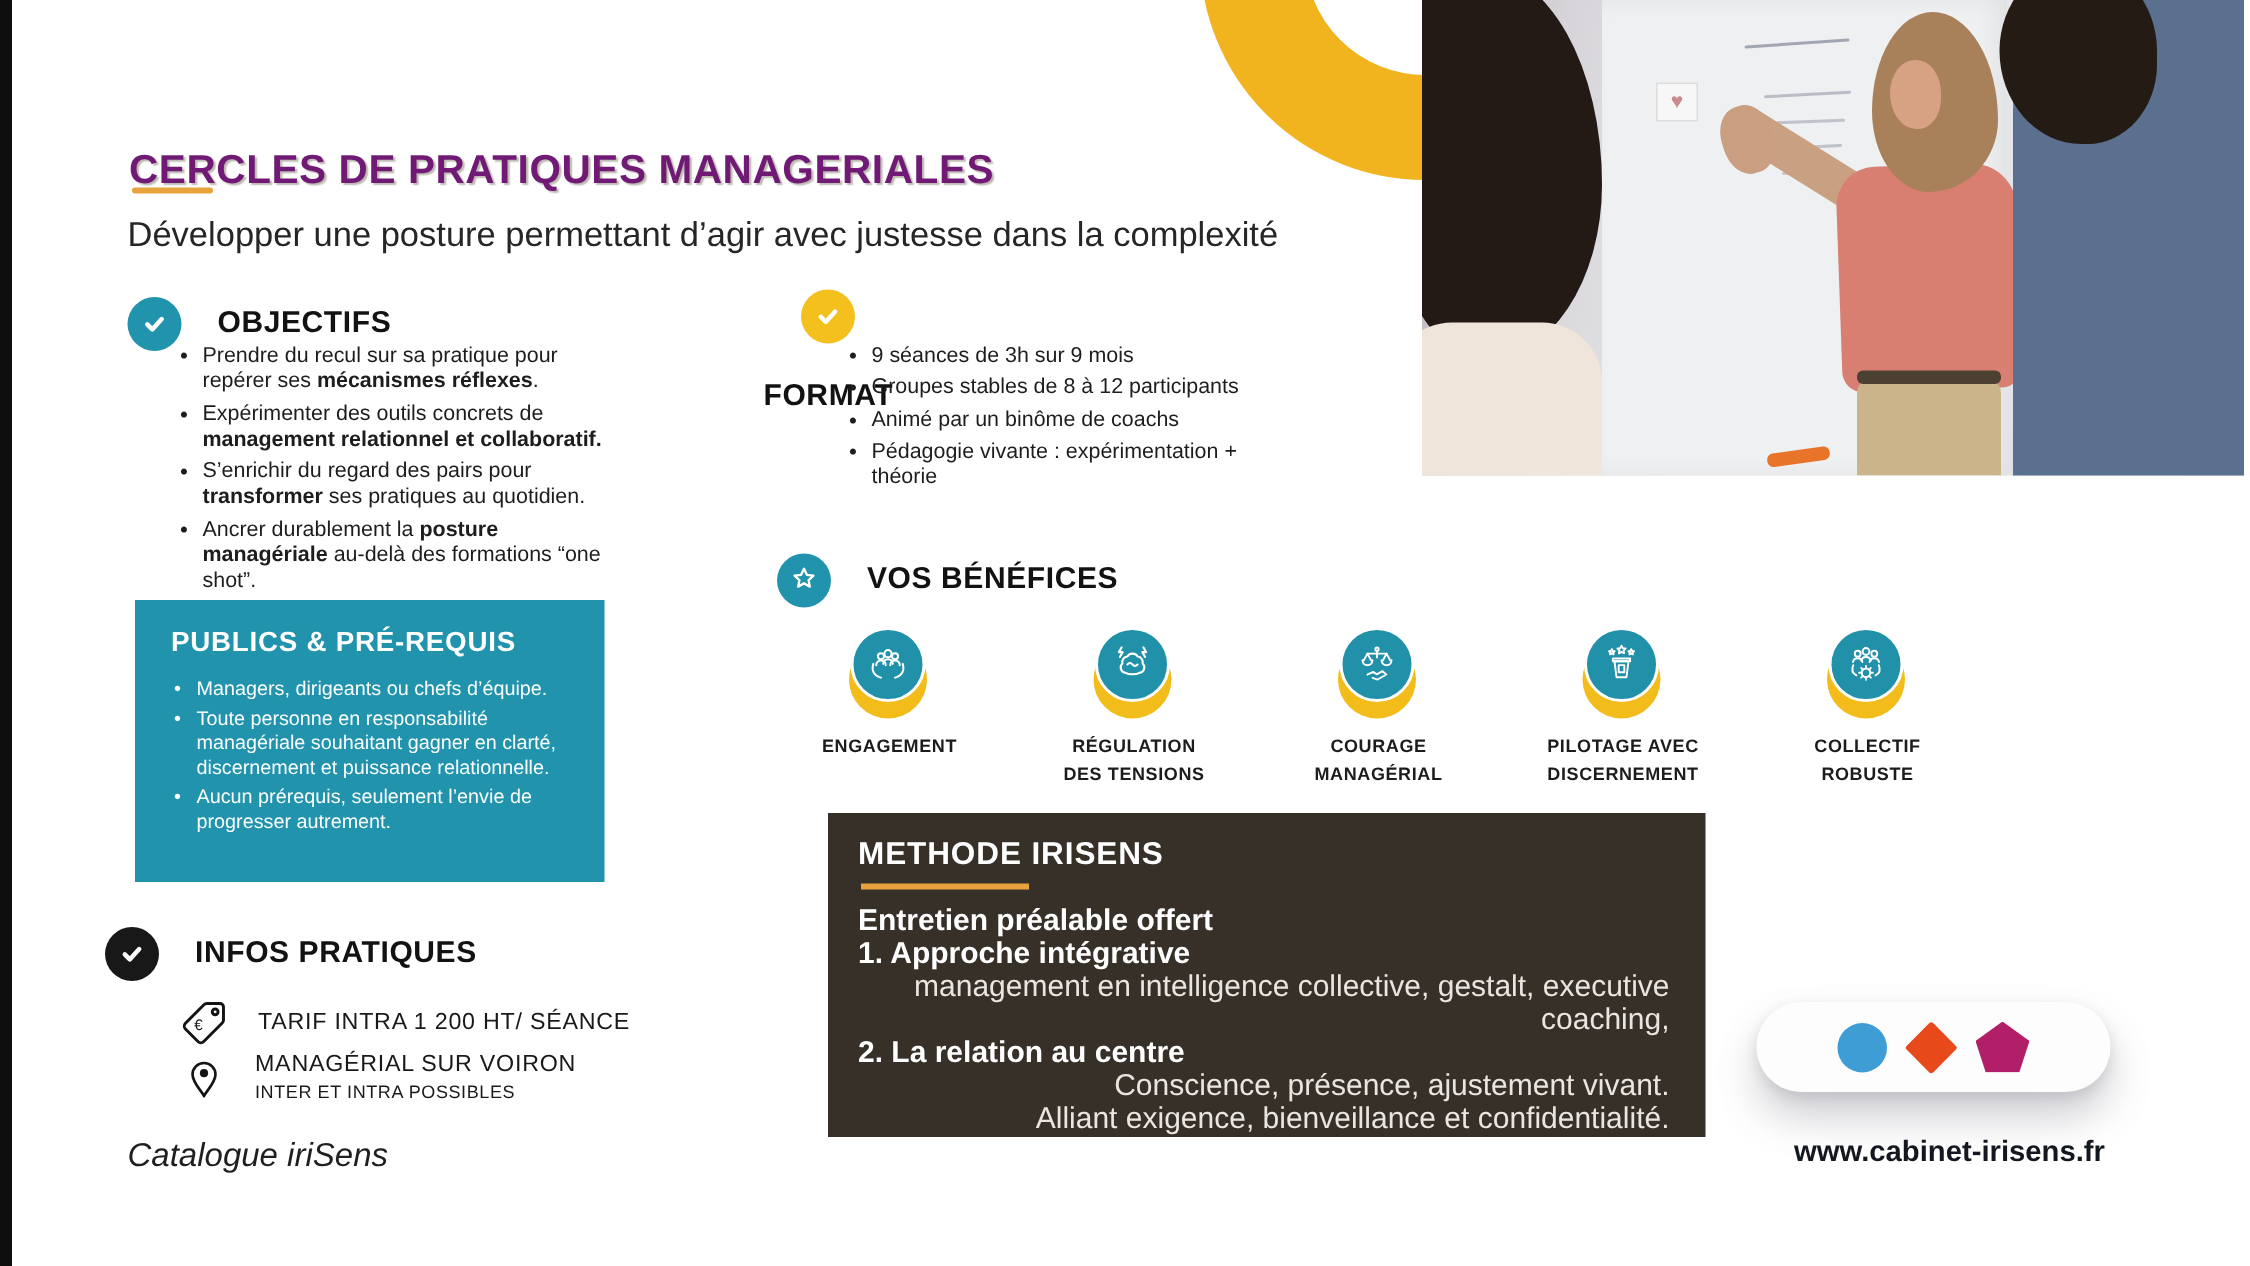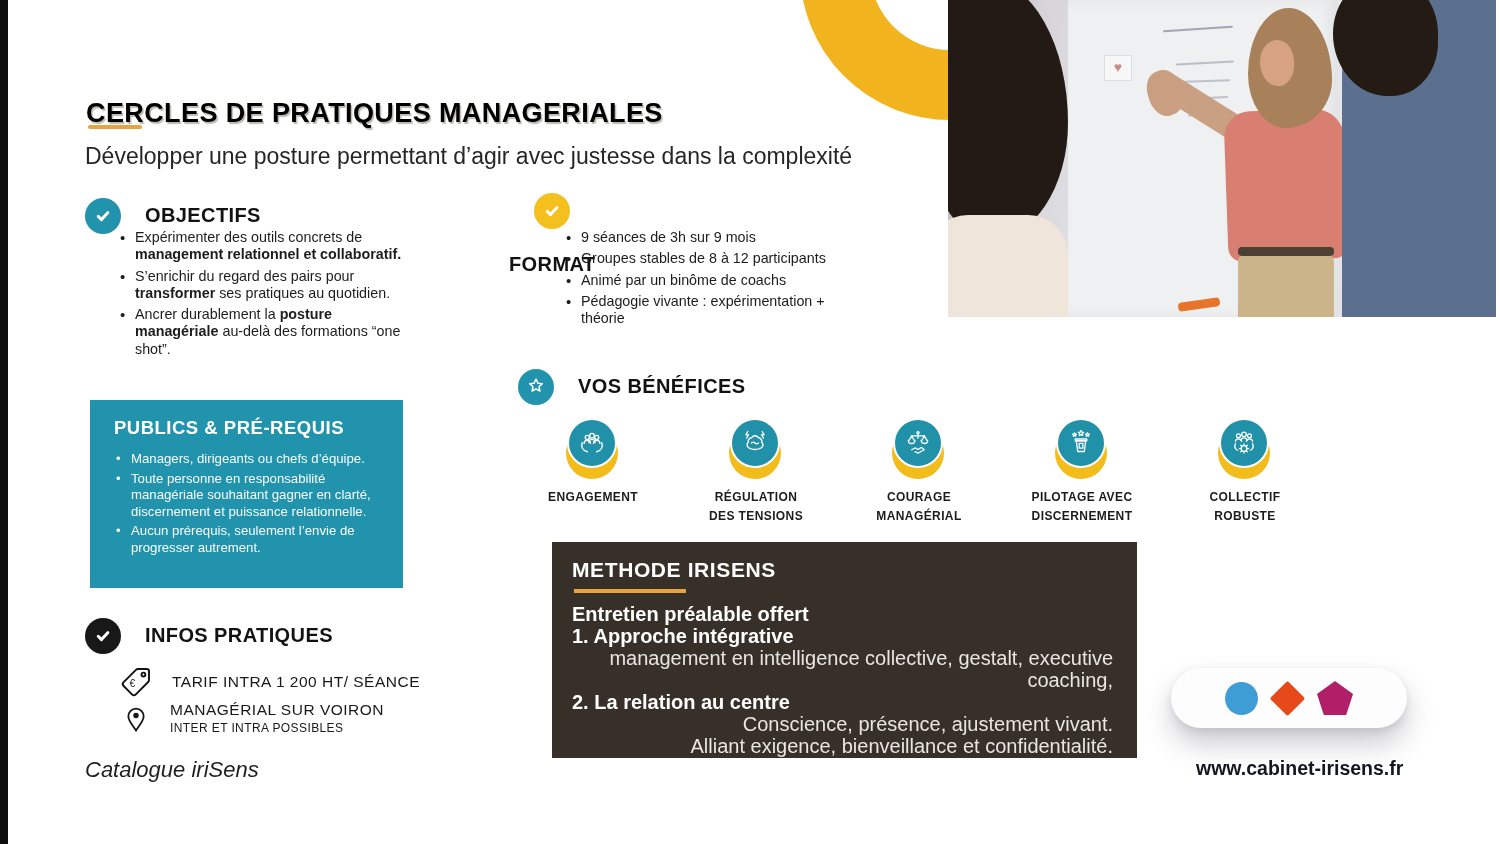--- a/index.html
+++ b/index.html
@@ -6,21 +6,21 @@
   .stage{position:relative;width:1500px;height:844px;background:#ffffff;overflow:hidden;
          font-family:"Liberation Sans",sans-serif;color:#1c1c1c;}
   .edge-bar{position:absolute;left:0;top:0;width:8px;height:100%;background:#0e0e0e;}
 
   
   .arc{position:absolute;left:800px;top:-180px;width:160px;height:160px;border-radius:50%;
        border:70px solid #F2B41E;z-index:1;}
 
   
   .title{position:absolute;left:86px;top:80px;font-size:27px;font-weight:700;letter-spacing:.4px;
-         color:#000000;text-shadow:1.5px 1.5px 1px rgba(70,58,35,.35);z-index:2;text-align:center;}
+         color:#701a75;text-shadow:1.5px 1.5px 1px rgba(70,58,35,.35);z-index:2;text-align:center;}
   .title-underline{position:absolute;left:88px;top:125px;width:54px;height:4px;background:#E8A33D;border-radius:2px;}
   .subtitle{position:absolute;left:85px;top:143px;font-size:23px;font-weight:400;color:#262626;z-index:2;}
 
   
   .sec-head{position:absolute;display:flex;align-items:center;gap:13px;z-index:2;}
   .badge{width:36px;height:36px;border-radius:50%;display:flex;align-items:center;justify-content:center;flex:0 0 auto;}
   .badge svg{width:24px;height:24px;}
   .badge.teal{background:#2193AC;} .badge.yellow{background:#F3C01D;} .badge.black{background:#181818;}
   .sec-head h2{margin:11px;font-size:20px;font-weight:700;letter-spacing:.4px;color:#121212;}
 
@@ -111,20 +111,21 @@
 
   <div class="sec-head" style="left:85px;top:193px;">
     <span class="badge teal">
       <svg viewBox="0 0 40 40" fill="none" stroke="#fff" stroke-width="5" stroke-linecap="round" stroke-linejoin="round">
           <path d="M12 20.5l5.5 5.5L28 14.5"></path>
         </svg>
     </span>
     <h2>OBJECTIFS</h2>
   </div>
   <ul class="blist" id="objectifs-list">
+      <li><span>Prendre du recul sur sa pratique pour repérer ses </span><b>mécanismes réflexes</b><span>.</span></li>
       <li><span>Expérimenter des outils concrets de </span><b>management relationnel et collaboratif.</b></li>
       <li><span>S’enrichir du regard des pairs pour </span><b>transformer</b><span> ses pratiques au quotidien.</span></li>
       <li><span>Ancrer durablement la </span><b>posture managériale</b><span> au-delà des formations “one shot”.</span></li>
     </ul>
 
   <div class="sec-head" style="left:498px;top:193px;flex-direction:column;">
     <span class="badge yellow">
       <svg viewBox="0 0 40 40" fill="none" stroke="#fff" stroke-width="5" stroke-linecap="round" stroke-linejoin="round">
           <path d="M12 20.5l5.5 5.5L28 14.5"></path>
         </svg>
@@ -259,21 +260,21 @@
     <div class="m-lines">
         <p class="m-bold">Entretien préalable offert</p>
         <p class="m-bold">1. Approche intégrative</p>
         <p class="m-reg">management en intelligence collective, gestalt, executive coaching,</p>
         <p class="m-bold">2. La relation au centre</p>
         <p class="m-reg">Conscience, présence, ajustement vivant.</p>
         <p class="m-reg">Alliant exigence, bienveillance et confidentialité.</p>
       </div>
   </div>
 
-  <div class="sec-head" style="left:85px;top:613px;">
+  <div class="sec-head" style="left:70px;top:613px;">
     <span class="badge black">
       <svg viewBox="0 0 40 40" fill="none" stroke="#fff" stroke-width="5" stroke-linecap="round" stroke-linejoin="round">
           <path d="M12 20.5l5.5 5.5L28 14.5"></path>
         </svg>
     </span>
     <h2>INFOS PRATIQUES</h2>
   </div>
 
   <div class="info-row" style="left:118px;top:663px;">
     <svg viewBox="0 0 40 40" fill="none" stroke="#141414" stroke-width="2.1" stroke-linejoin="round">

